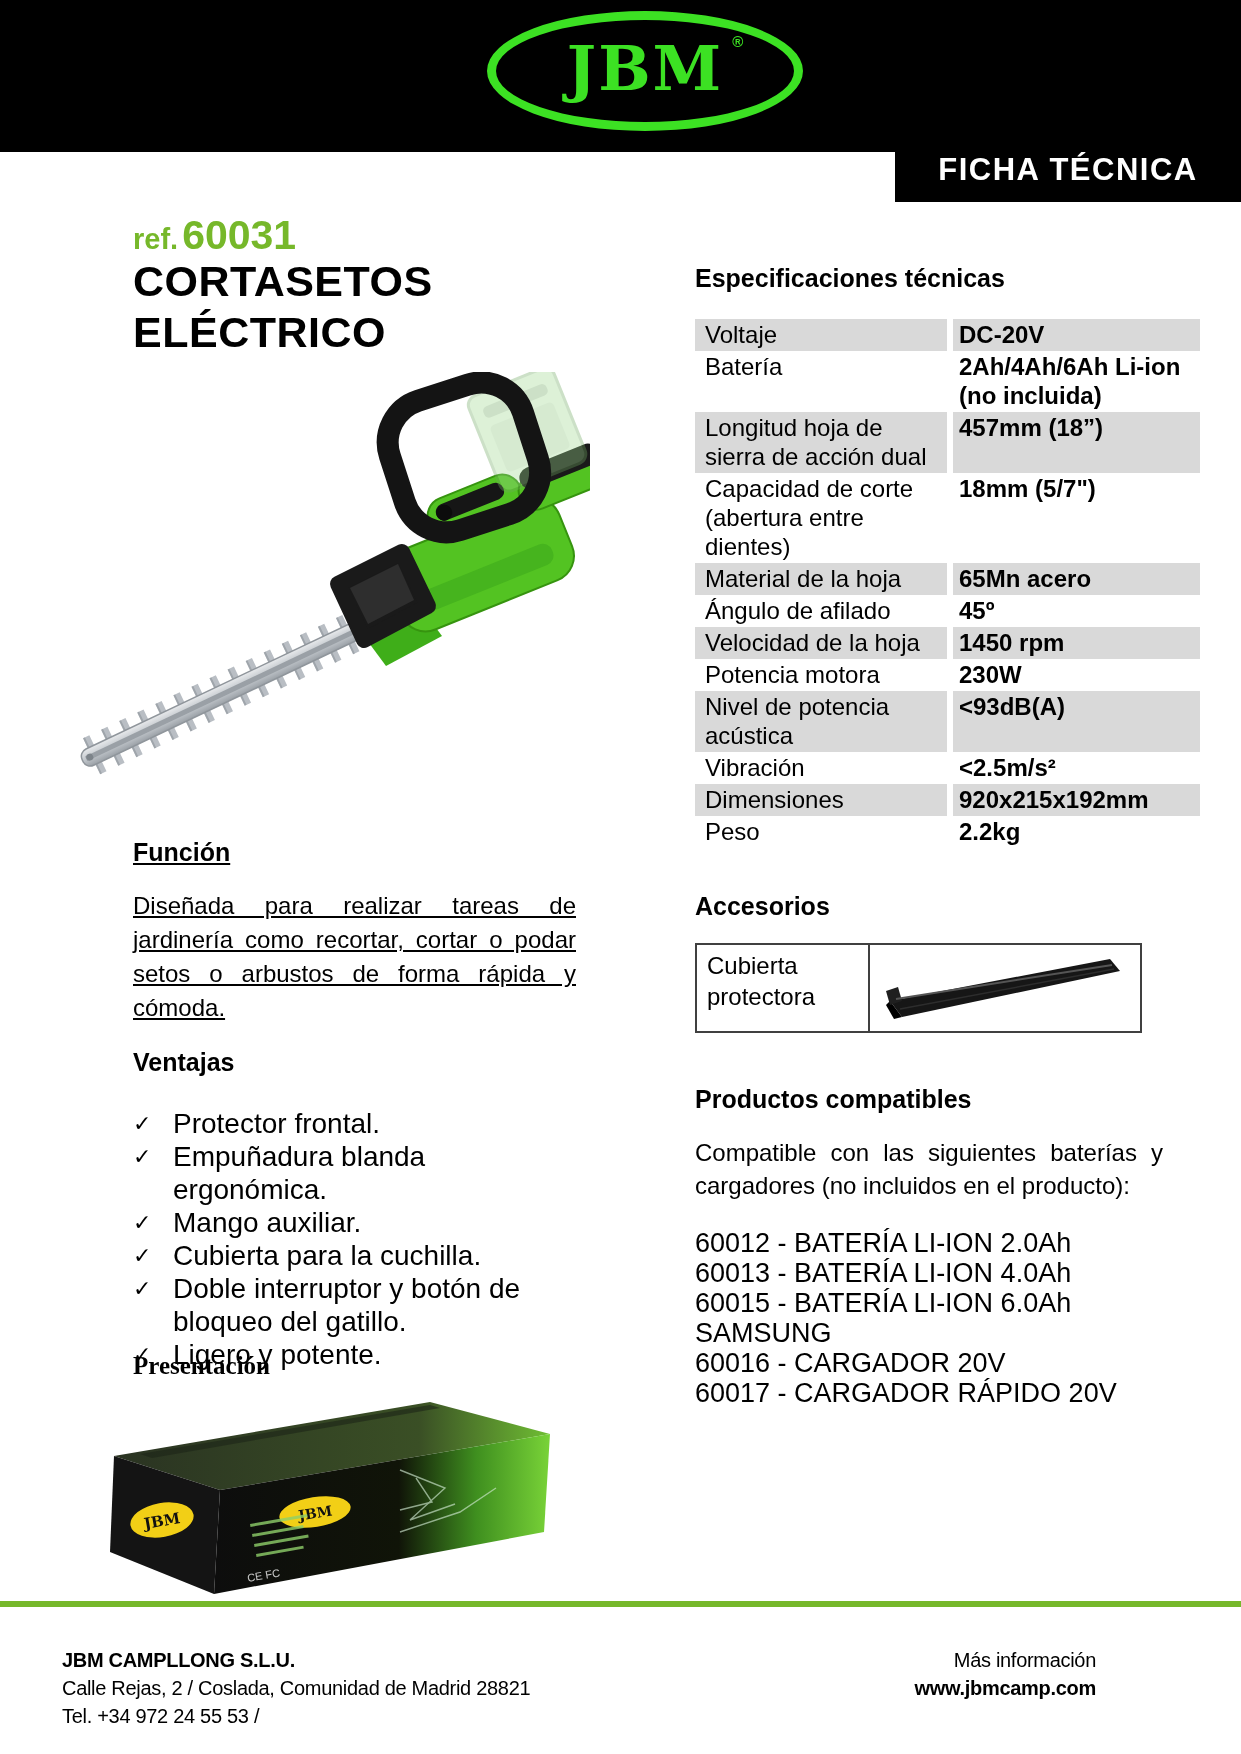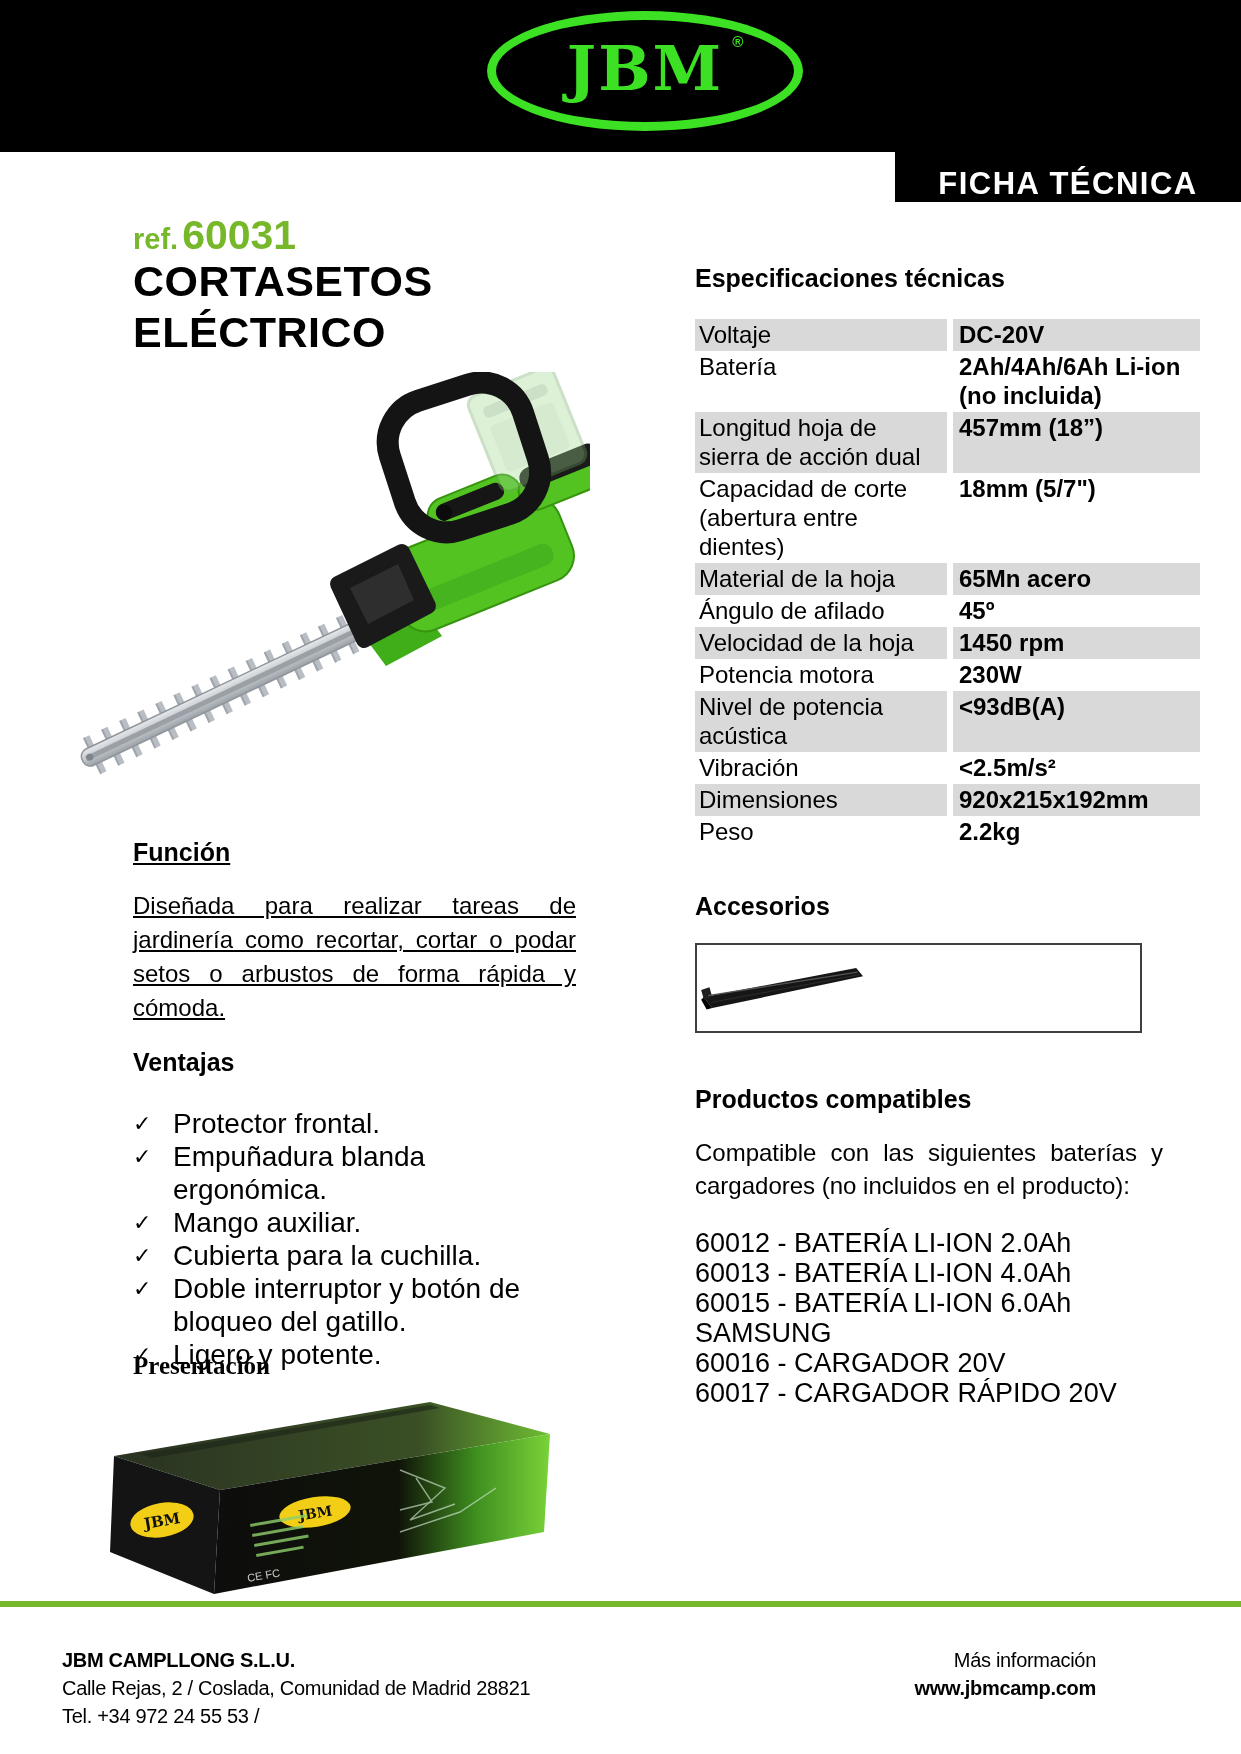--- a/index.html
+++ b/index.html
@@ -10,34 +10,34 @@
   
   .header-bar { position:absolute; left:0; top:0; width:1241px; height:152px; background:#000; }
   .logo-ellipse { position:absolute; left:487px; top:11px; width:316px; height:120px;
                   border:9px solid #3CE123; border-radius:50%;
                   display:flex; align-items:center; justify-content:center; }
   .logo-word { position:relative; font-family:"DejaVu Serif", serif; font-weight:bold;
                font-size:62px; color:#3CE123; letter-spacing:2px; line-height:1; padding-bottom:4px; }
   .logo-reg { position:absolute; right:-22px; top:-4px; font-size:15px; font-family:"Liberation Sans",sans-serif; }
   .ficha-banner { position:absolute; left:895px; top:152px; width:346px; height:50px; background:#000;
                   color:#fff; font-weight:bold; font-size:31px; letter-spacing:1.5px;
-                  display:flex; align-items:flex-end; justify-content:center; }
+                  display:flex; align-items:flex-start; justify-content:center; }
 
   
   .ref-line { position:absolute; left:133px; top:212px; display:flex; align-items:baseline; gap:4px; color:#76B82A; }
   .ref-label { font-size:29px; font-weight:bold; }
   .ref-number { font-size:41px; font-weight:bold; }
   .prod-title { position:absolute; left:133px; top:256px; font-size:43px; font-weight:bold; line-height:51px; letter-spacing:0.5px; }
 
   
   .spec-section { position:absolute; left:695px; top:264px; width:505px; }
   .sec-h { font-size:25px; font-weight:bold; }
   .spec-table { margin-top:26px; display:flex; flex-direction:column; }
   .srow { display:grid; grid-template-columns:252px 247px; column-gap:6px; }
-  .cell { font-size:24px; line-height:29px; padding:1px 6px 2px 4px; }
+  .cell { font-size:24px; line-height:29px; padding:1px 6px 2px 10px; }
   .cell.v { font-weight:bold; padding-left:6px; }
   .srow.g .cell { background:#d9d9d9; }
 
   
   .funcion { position:absolute; left:133px; top:838px; width:443px;text-decoration:underline; }
   .body-p { margin-top:22px; font-size:24px; line-height:34px; text-align:justify; }
   .ventajas { position:absolute; left:133px; top:1048px; width:452px; }
   .vlist { margin-top:30px; }
   .vitem { display:flex; align-items:flex-start; }
   .check { width:26px; flex:0 0 26px; font-size:22px; line-height:33px; margin-right:14px; }
@@ -267,20 +267,21 @@
       <rect x="152" y="142" width="52" height="3" transform="rotate(-10 152 142)"></rect>
       <rect x="154" y="152" width="55" height="3" transform="rotate(-10 154 152)"></rect>
       <rect x="156" y="162" width="48" height="3" transform="rotate(-10 156 162)"></rect>
     </g>
     <text x="148" y="190" font-size="11" fill="#e8e8e8" opacity="0.85" transform="rotate(-10 148 190)">CE  FC</text>
   </svg>
 
   <div class="accesorios">
     <div class="sec-h">Accesorios</div>
     <div class="acc-table">
+      <div class="acc-label">Cubierta protectora</div>
       <div class="acc-imgcell">
         <svg width="250" height="74" viewBox="0 0 250 74">
           <polygon points="10,50 230,8 240,20 22,66" fill="#161616"></polygon>
           <polygon points="10,50 22,66 14,68 6,54" fill="#000"></polygon>
           <polygon points="6,40 18,36 22,50 10,54" fill="#1f1f1f"></polygon>
           <line x1="16" y1="48" x2="232" y2="14" stroke="#555" stroke-width="2"></line>
           <line x1="20" y1="58" x2="234" y2="18" stroke="#2d2d2d" stroke-width="1.5"></line>
         </svg>
       </div>
     </div>

